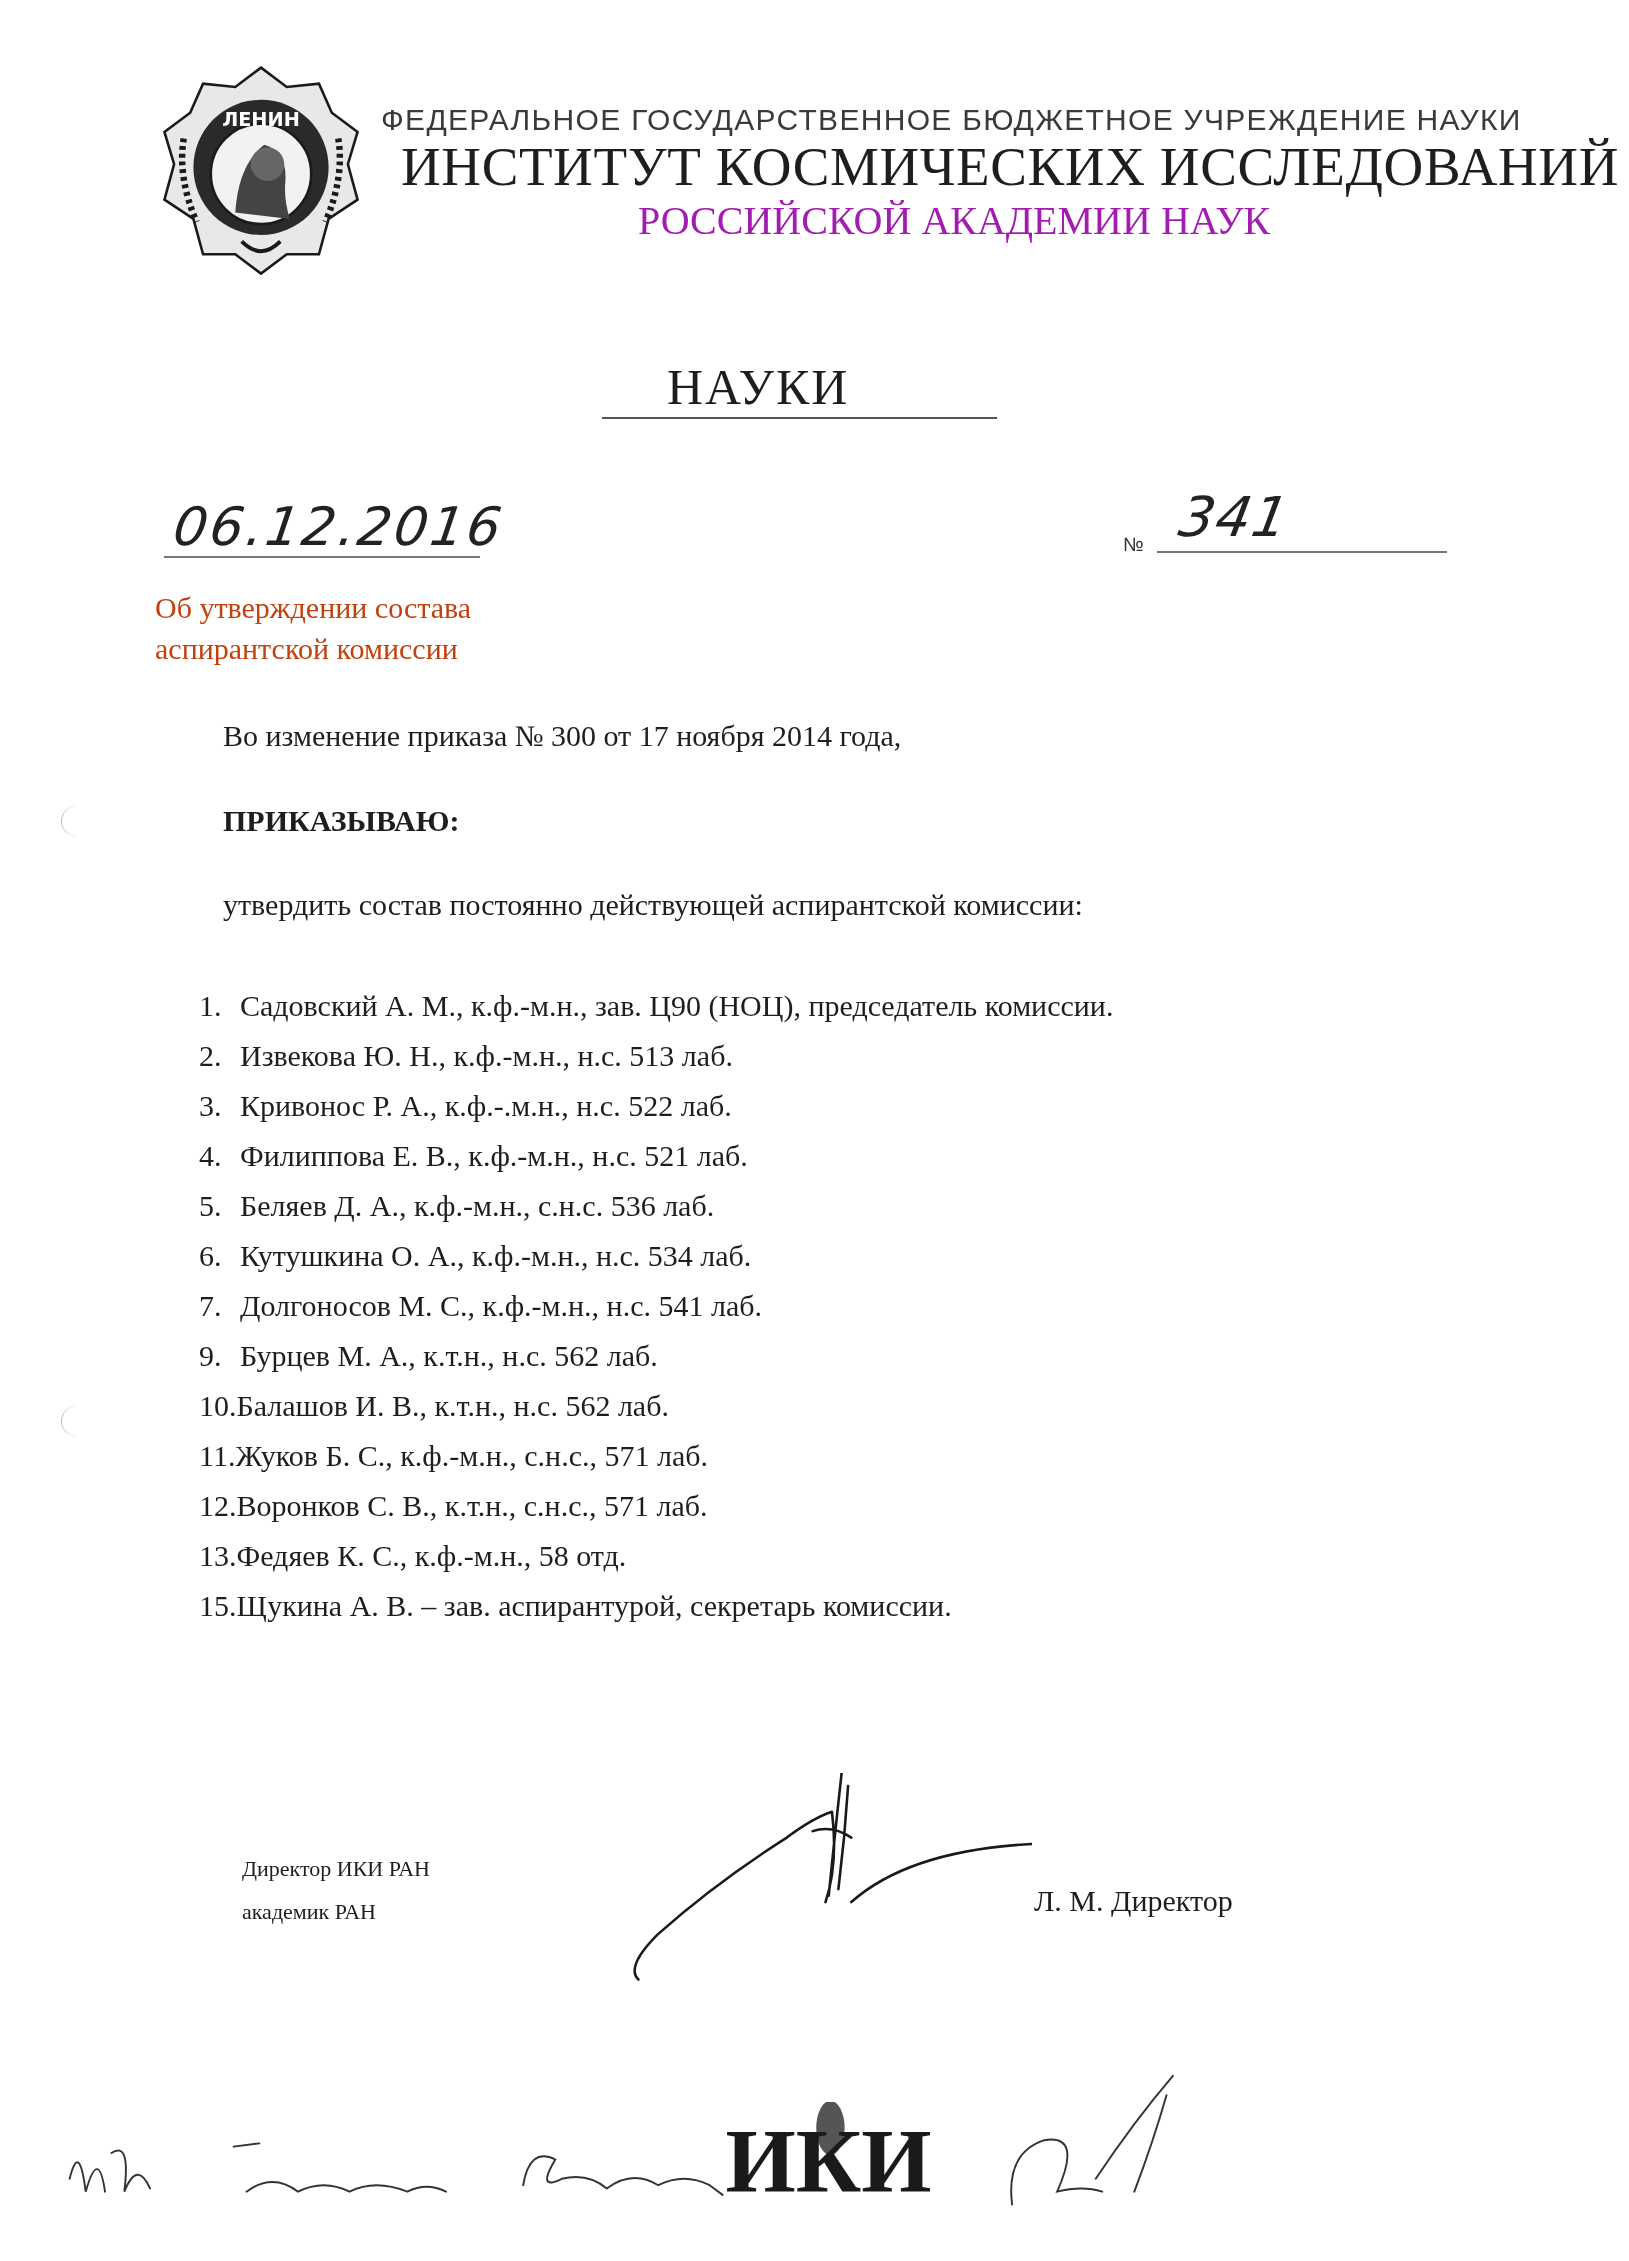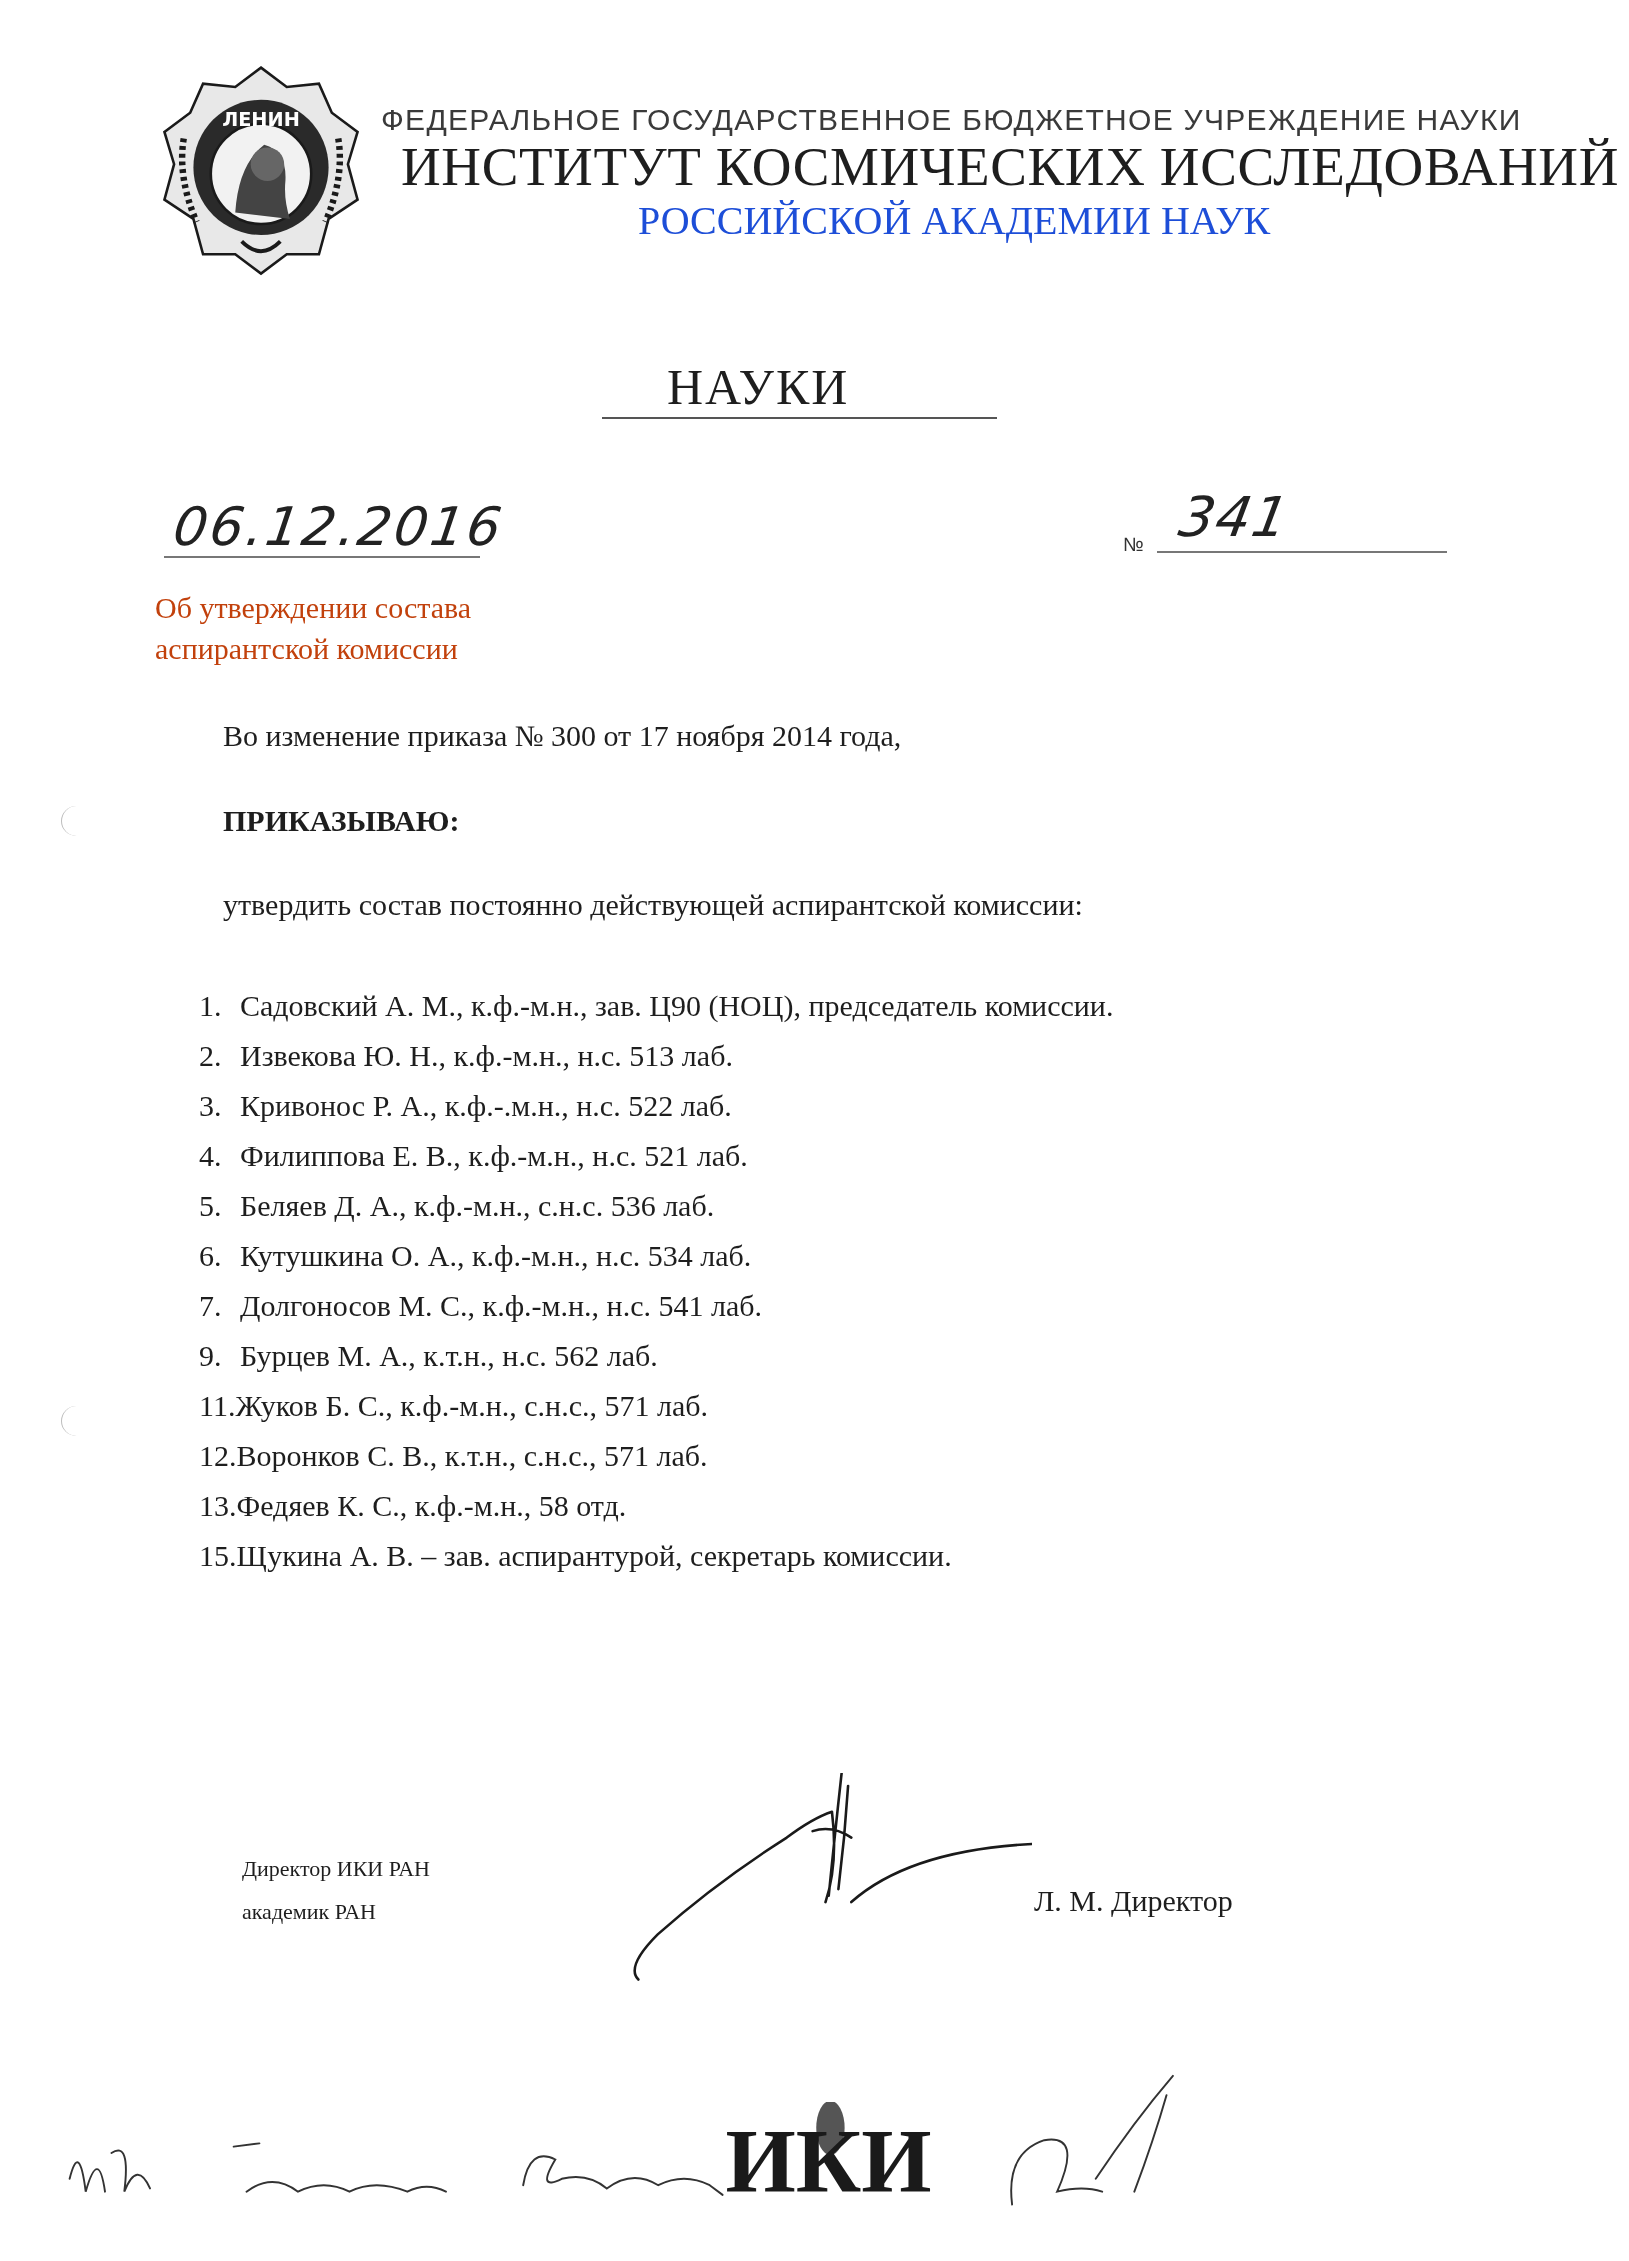--- a/index.html
+++ b/index.html
@@ -8,21 +8,21 @@
     background: #ffffff; color: #1a1a1a;
     font-family: "Liberation Serif", "DejaVu Serif", serif;
   }
   .abs { position: absolute; white-space: nowrap; }
 
   
   #emblem { left: 158px; top: 61px; width: 206px; height: 216px; }
   .hdr1 { left: 381px; top: 103px; font-family: "Liberation Sans", "DejaVu Sans", sans-serif;
           font-size: 30px; letter-spacing: 1.3px; color: #3a3a3a; font-weight: normal; transform: scaleX(1.0); }
   .hdr2 { left: 401px; top: 135px; font-size: 55px; letter-spacing: 0.6px; color: #1e1e1e; }
-  .hdr3 { left: 638px; top: 197px; font-size: 40px; color: #1d4ed8; }
+  .hdr3 { left: 638px; top: 197px; font-size: 40px; color: #a21caf; }
 
   
   .title { left: 667px; top: 358px; font-size: 50px; letter-spacing: 1.9px; color: #1e1e1e; }
   .title-line { left: 602px; top: 417px; width: 395px; height: 1.9px; background: #555; }
 
   
   .date { left: 174px; top: 496px; font-family: "DejaVu Sans", sans-serif; font-style: italic;
           font-size: 53px; color: #222; transform: skewX(-8deg); letter-spacing: 2.6px; font-weight: 300; }
   .date-line { left: 164px; top: 556px; width: 316px; height: 1.9px; background: #777; }
   .no-sign { left: 1123px; top: 534px; font-family: "Liberation Sans", sans-serif; font-size: 19.3px; color: #333; }
@@ -104,20 +104,21 @@
 
 <ul id="member-list">
     <li><span class="n one">1.</span><span>Садовский А. М., к.ф.-м.н., зав. Ц90 (НОЦ), председатель комиссии.</span></li>
     <li><span class="n one">2.</span><span>Извекова Ю. Н., к.ф.-м.н., н.с. 513 лаб.</span></li>
     <li><span class="n one">3.</span><span>Кривонос Р. А., к.ф.-.м.н., н.с. 522 лаб.</span></li>
     <li><span class="n one">4.</span><span>Филиппова Е. В., к.ф.-м.н., н.с. 521 лаб.</span></li>
     <li><span class="n one">5.</span><span>Беляев Д. А., к.ф.-м.н., с.н.с. 536 лаб.</span></li>
     <li><span class="n one">6.</span><span>Кутушкина О. А., к.ф.-м.н., н.с. 534 лаб.</span></li>
     <li><span class="n one">7.</span><span>Долгоносов М. С., к.ф.-м.н., н.с. 541 лаб.</span></li>
     <li><span class="n one">9.</span><span>Бурцев М. А., к.т.н., н.с. 562 лаб.</span></li>
+    <li><span class="n two">10.</span><span>Балашов И. В., к.т.н., н.с. 562 лаб.</span></li>
     <li><span class="n two">11.</span><span>Жуков Б. С., к.ф.-м.н., с.н.с., 571 лаб.</span></li>
     <li><span class="n two">12.</span><span>Воронков С. В., к.т.н., с.н.с., 571 лаб.</span></li>
     <li><span class="n two">13.</span><span>Федяев К. С., к.ф.-м.н., 58 отд.</span></li>
     <li><span class="n two">15.</span><span>Щукина А. В. – зав. аспирантурой, секретарь комиссии.</span></li>
   </ul>
 
 <div class="abs sig-title">
   <div>Директор ИКИ РАН</div>
   <div>академик РАН</div>
 </div>

